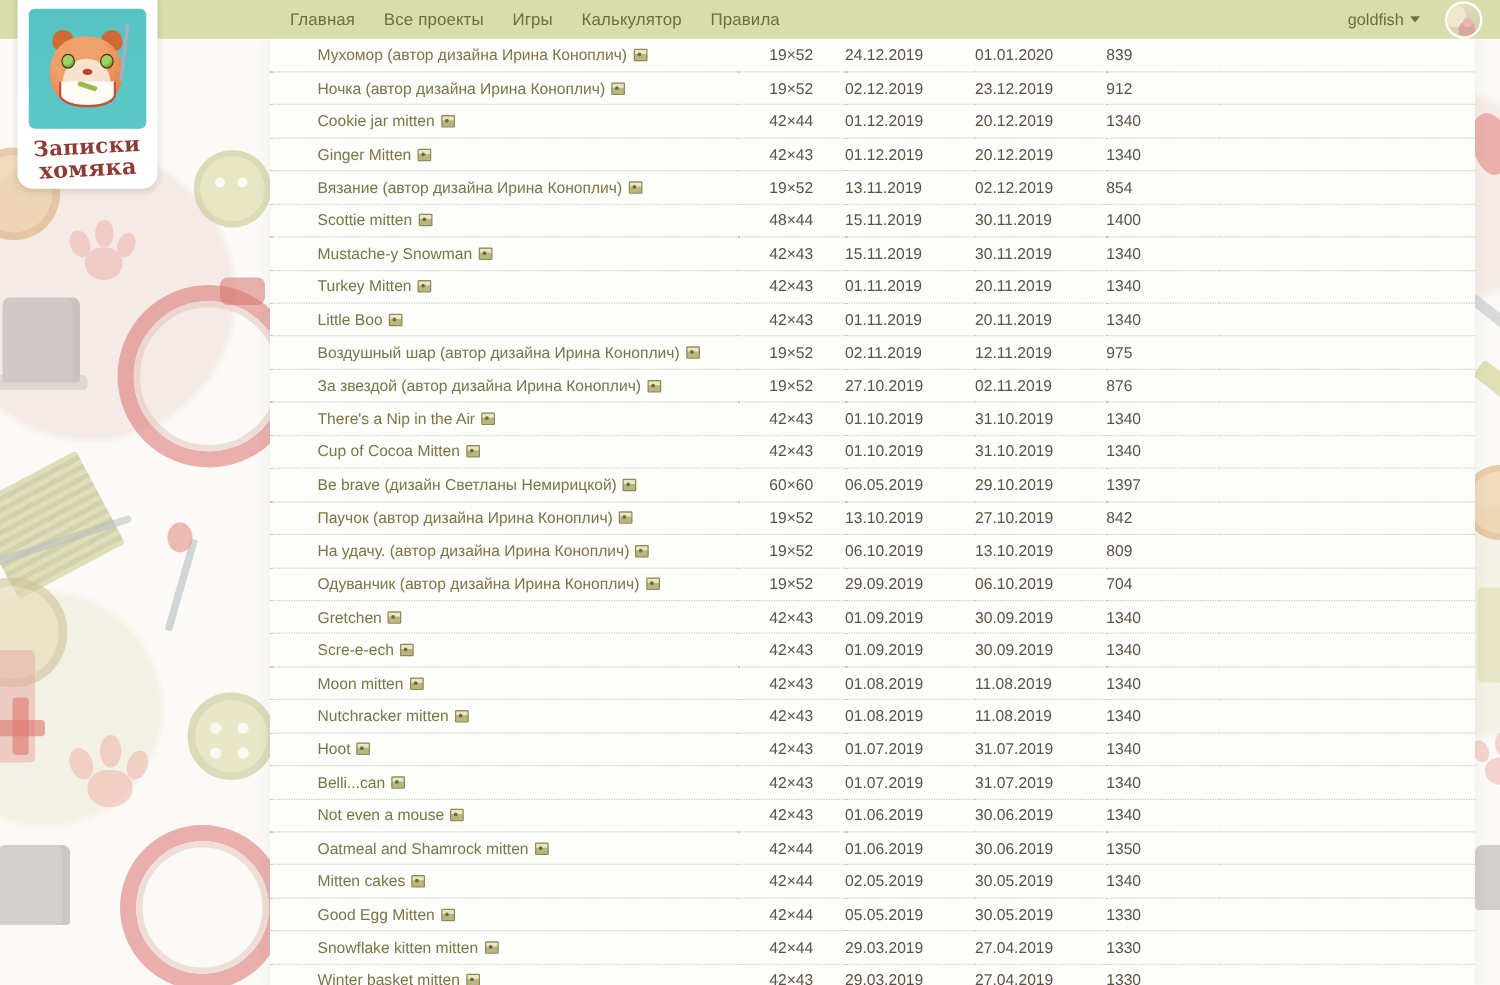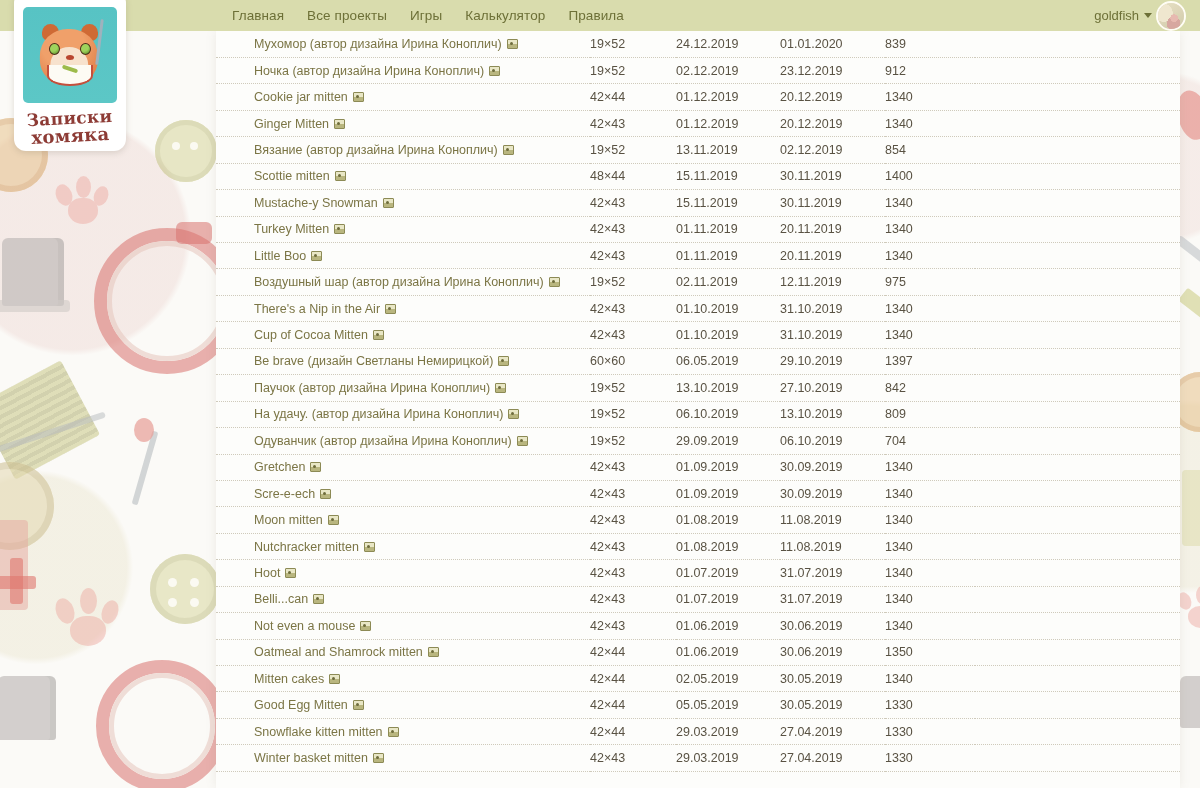--- a/index.html
+++ b/index.html
@@ -44,21 +44,21 @@
     color: #6d7037;
     font-size: 13.5px;
     letter-spacing: .1px;
     text-decoration: none;
     white-space: nowrap;
     cursor: pointer;
   }
 
   .nav-right {
     margin-left: auto;
-    display: flex; align-items: center; gap: 4px;
+    display: flex; align-items: center; gap: 20px;
     margin-right: 14px;
   }
   .user-name {
     color: #6d7037; font-size: 13px;
     display: flex; align-items: center; gap: 5px;
     cursor: pointer; white-space: nowrap;
   }
   .caret {
     width: 0; height: 0;
     border-left: 4px solid transparent;
@@ -172,21 +172,21 @@
   table.projects tr { height: 26.45px; }
   table.projects td {
     border-bottom: 1px dotted #cfcabb;
     font-size: 12.5px;
     color: #595243;
     padding: 0 0 0 0;
     vertical-align: middle;
     white-space: nowrap;
   }
   td.c-title { width: 374px; padding-left: 17px; }
-  td.c-size  { width: 86px;  text-align: left; padding-left: 0; }
+  td.c-size  { width: 86px;  text-align: center; padding-left: 0; }
   td.c-start { width: 104px; }
   td.c-end   { width: 105px; }
   td.c-count { width: 90px;  }
   td.c-pad   { width: 205px; }
 
   .proj-link {
     color: #7b7545;
     text-decoration: none;
     font-size: 12.5px;
     cursor: pointer;
@@ -400,20 +400,28 @@
           <td class="c-end">20.11.2019</td>
           <td class="c-count num">1340</td>
           <td class="c-pad"></td>
         </tr>
         <tr>
           <td class="c-title"><a class="proj-link">Воздушный шар (автор дизайна Ирина Коноплич)</a><span class="img-icon"></span></td>
           <td class="c-size">19×52</td>
           <td class="c-start">02.11.2019</td>
           <td class="c-end">12.11.2019</td>
           <td class="c-count num">975</td>
+          <td class="c-pad"></td>
+        </tr>
+        <tr>
+          <td class="c-title"><a class="proj-link">За звездой (автор дизайна Ирина Коноплич)</a><span class="img-icon"></span></td>
+          <td class="c-size">19×52</td>
+          <td class="c-start">27.10.2019</td>
+          <td class="c-end">02.11.2019</td>
+          <td class="c-count num">876</td>
           <td class="c-pad"></td>
         </tr>
         <tr>
           <td class="c-title"><a class="proj-link">There's a Nip in the Air</a><span class="img-icon"></span></td>
           <td class="c-size">42×43</td>
           <td class="c-start">01.10.2019</td>
           <td class="c-end">31.10.2019</td>
           <td class="c-count num">1340</td>
           <td class="c-pad"></td>
         </tr>

